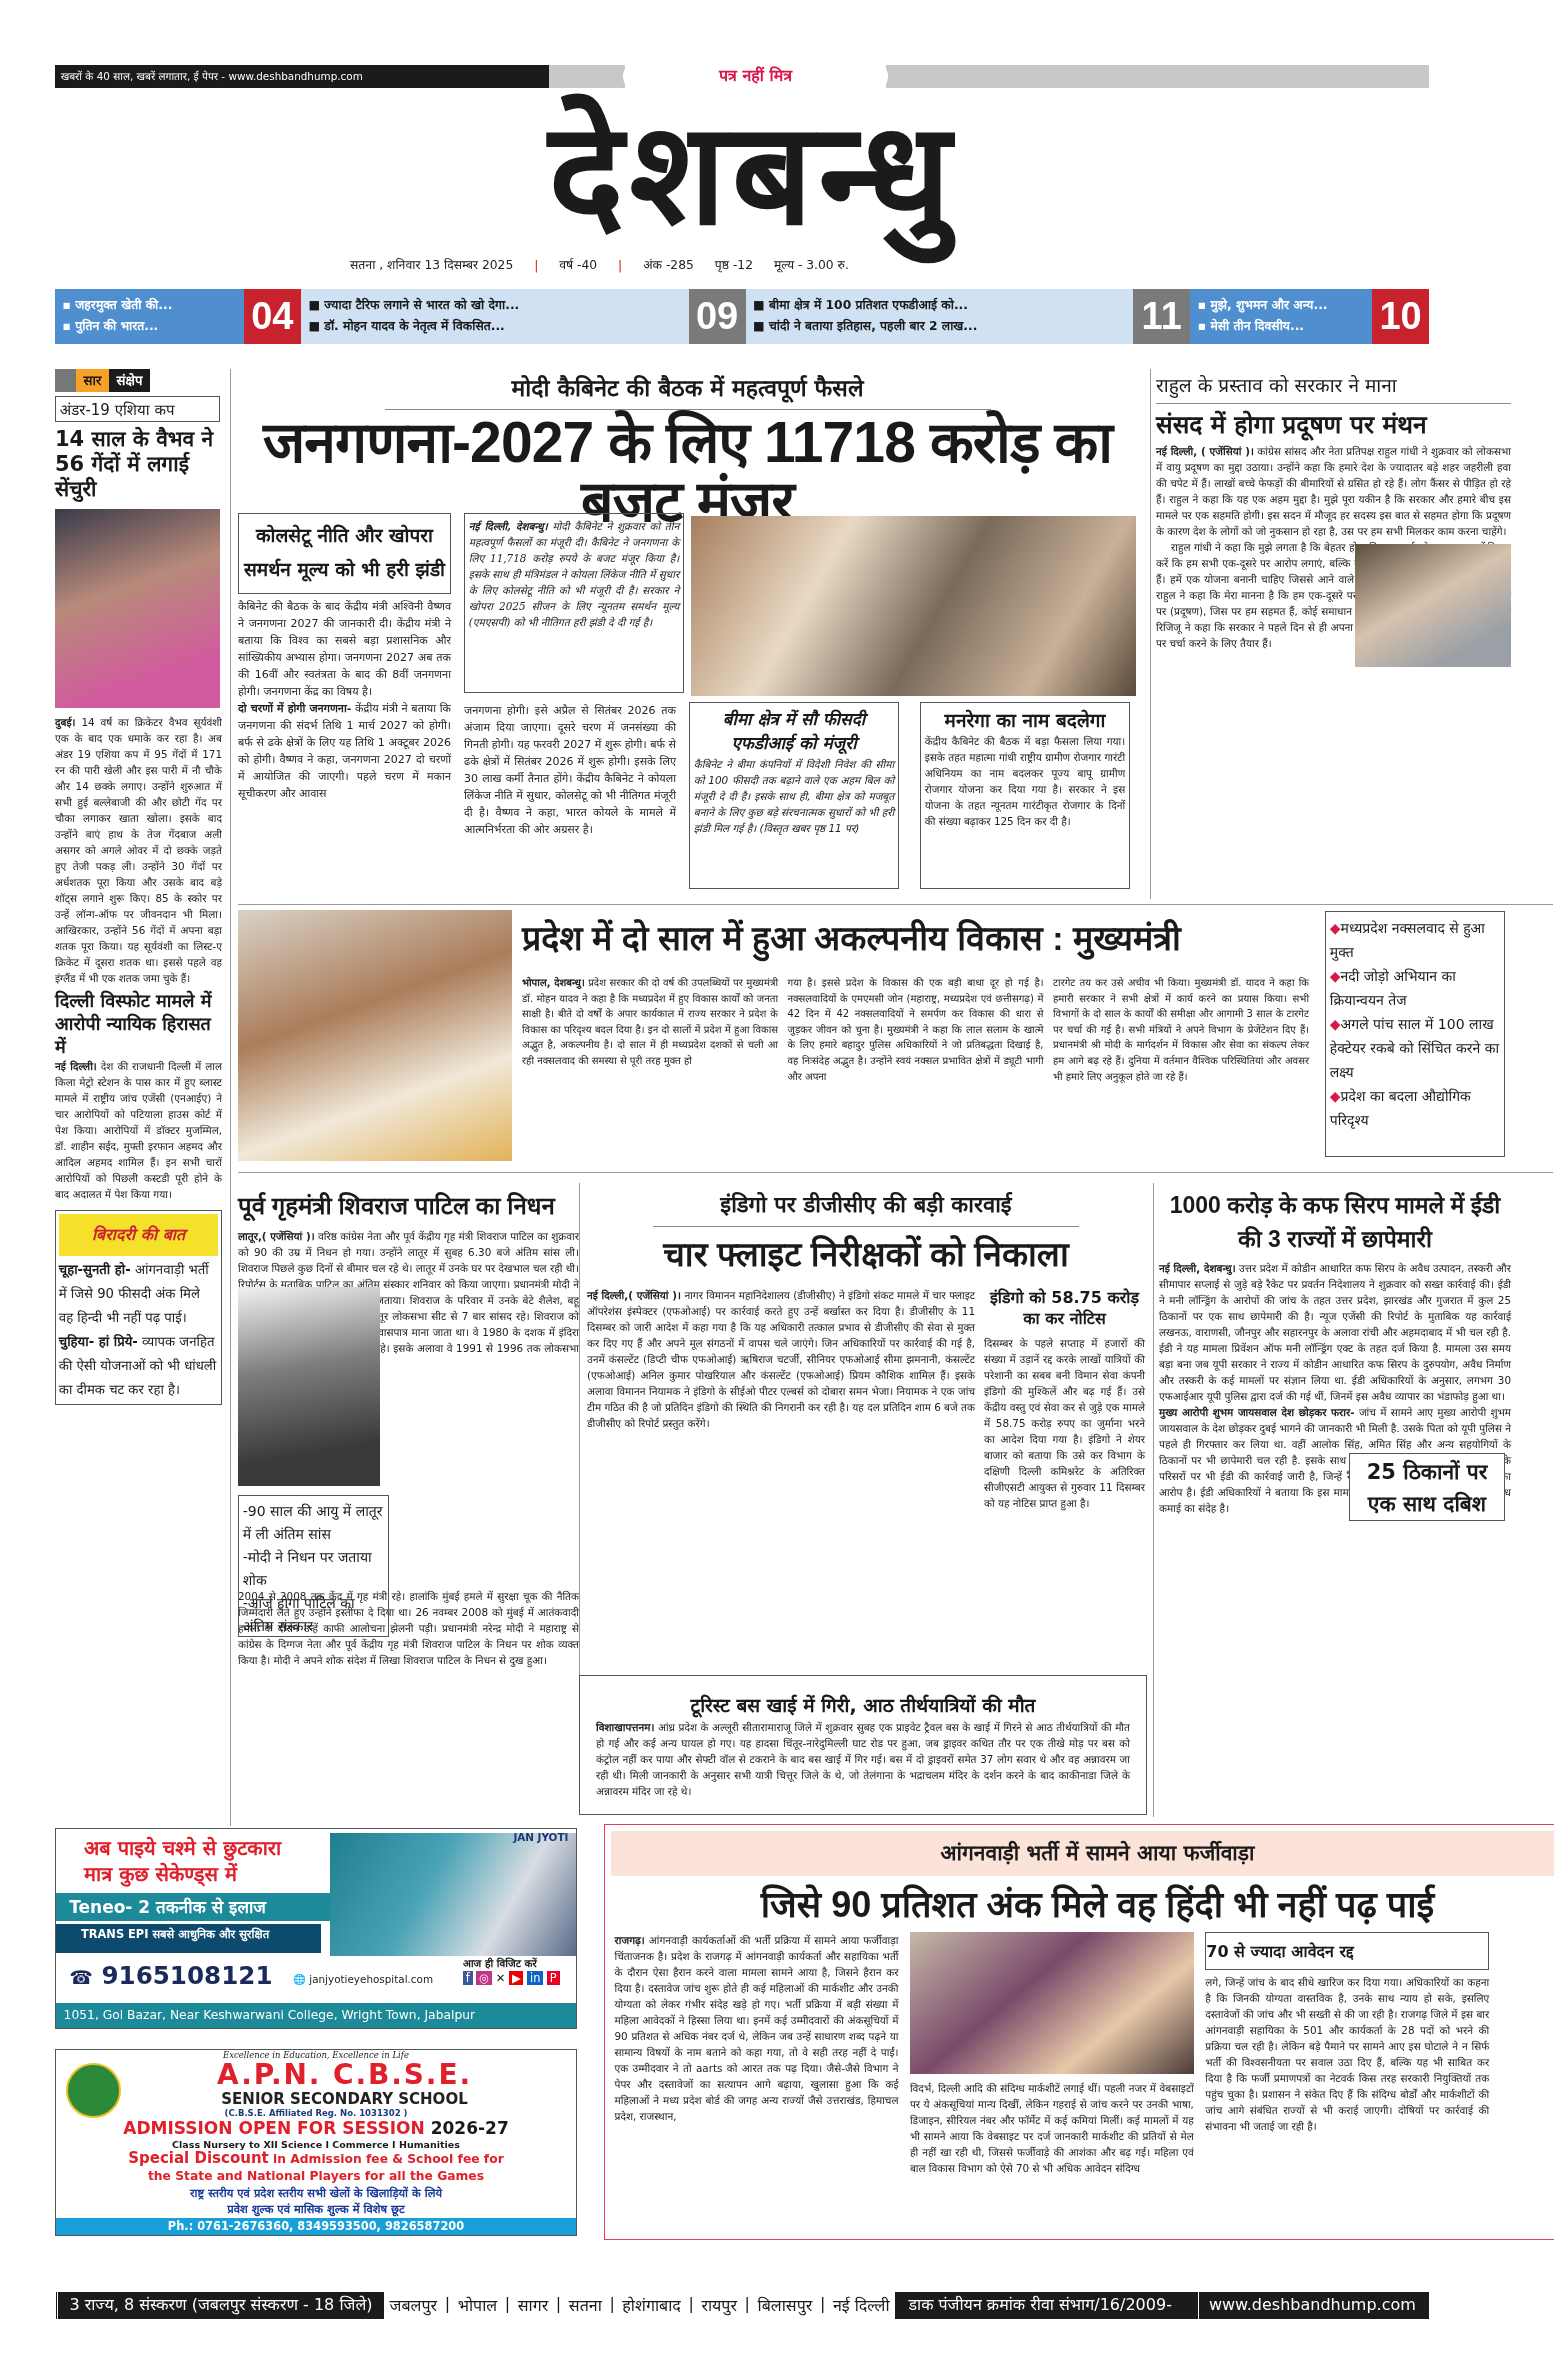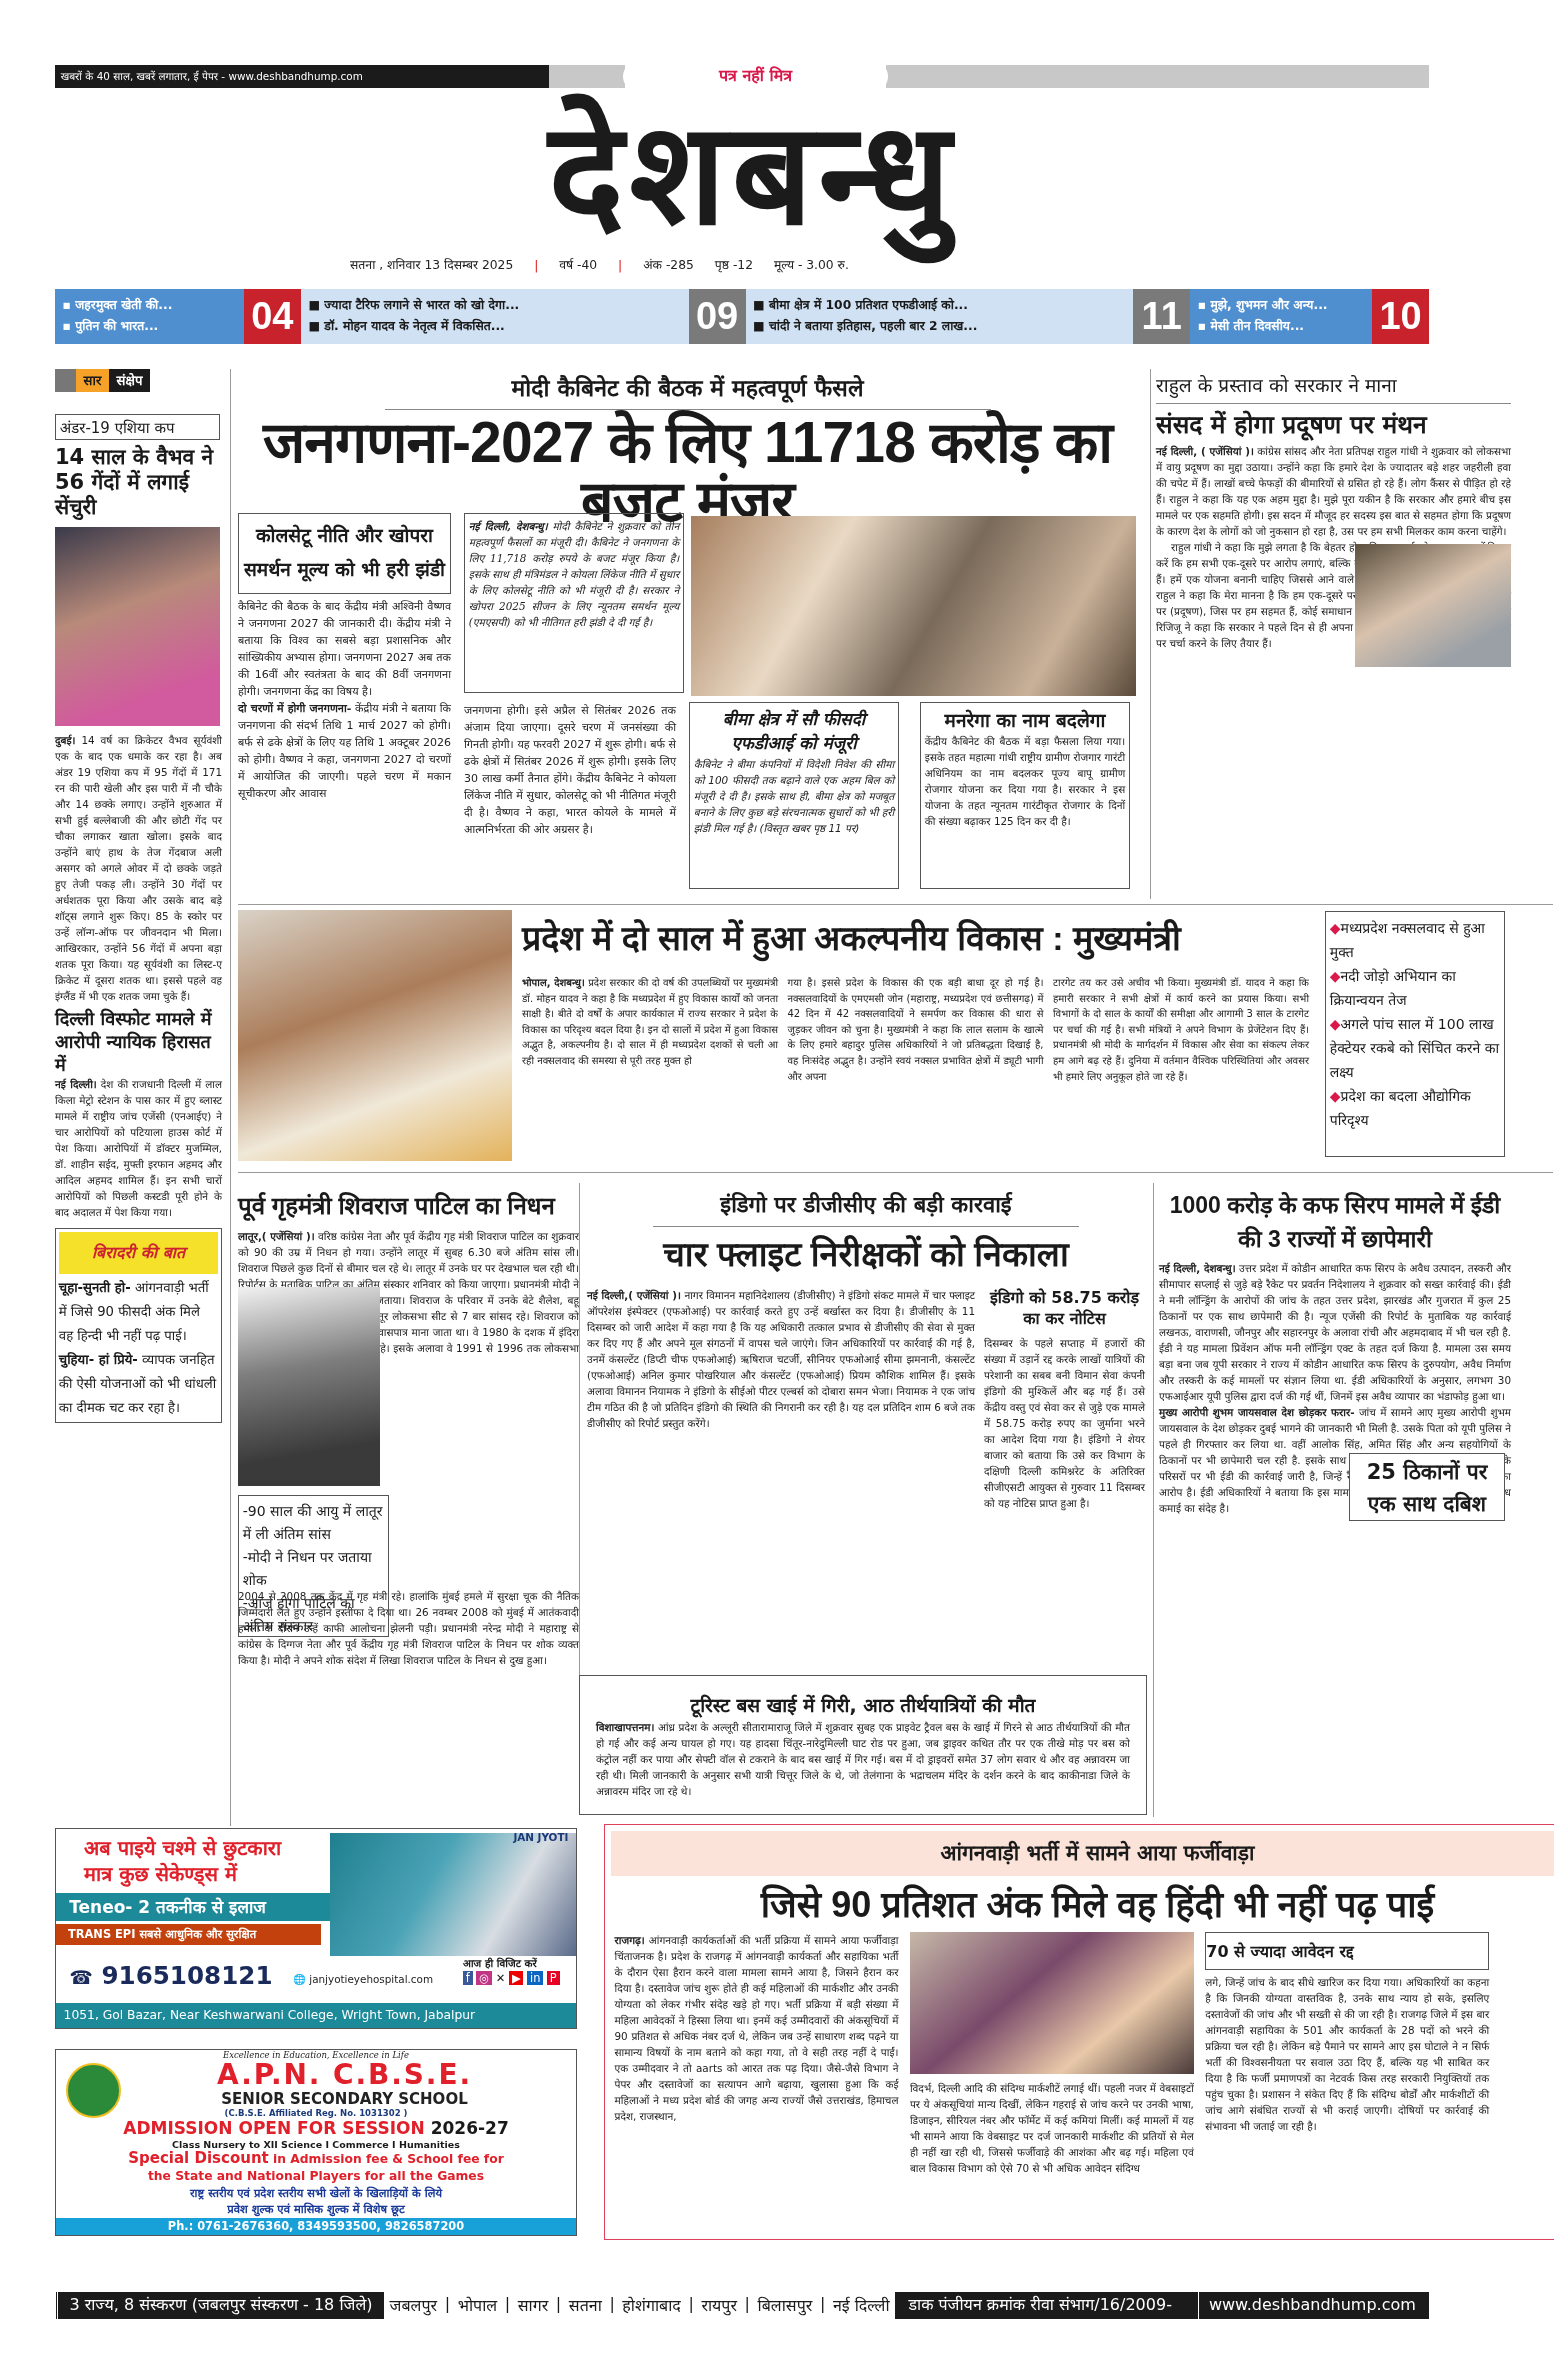--- a/index.html
+++ b/index.html
@@ -69,21 +69,21 @@
   </div>
   <div class="num" style="background:#7a7a7a">11</div>
   <div class="tz" style="width:182px;background:#4f8fcf">
     <span class="b">▪ <span>मुझे, शुभमन और अन्य...</span></span>
     <span class="b">▪ <span>मेसी तीन दिवसीय...</span></span>
   </div>
   <div class="num" style="background:#c8232c">10</div>
 </div>
 
 <div class="abs sidebar" style="left:55px;top:369px;width:176px;height:1457px">
-  <div style="display:flex;height:23px;margin-bottom:22px">
+  <div style="display:flex;height:23px;margin-bottom:4px">
     <div style="width:21px;background:#777"></div>
     <div style="background:#f6a228;color:#1a1a1a;padding:0 7.6px;font-weight:bold;font-size:13.2px;line-height:23px">सार</div>
     <div style="background:#1b1b1b;color:#fff;padding:0 7.6px;font-weight:bold;font-size:13.2px;line-height:23px">संक्षेप</div>
   </div>
   <div class="box" style="width:165px;padding:1.9px 3.8px;font-size:15px;margin-bottom:5.7px">अंडर-19 एशिया कप</div>
   <div style="font-size:21px;font-weight:bold;line-height:24.6px;width:165px;margin-bottom:7.6px">14 साल के वैभव ने 56 गेंदों में लगाई सेंचुरी</div>
   <div class="photo" style="width:165px;height:199px;background:linear-gradient(160deg,#3a3a4a,#b88a7a 40%,#d25a9e 80%);margin-bottom:5.7px"></div>
   <p style="width:167px;font-size:10.4px;line-height:16px"><b>दुबई।</b> <span>14 वर्ष का क्रिकेटर वैभव सूर्यवंशी एक के बाद एक धमाके कर रहा है। अब अंडर 19 एशिया कप में 95 गेंदों में 171 रन की पारी खेली और इस पारी में नौ चौके और 14 छक्के लगाए। उन्होंने शुरुआत में सभी हुई बल्लेबाजी की और छोटी गेंद पर चौका लगाकर खाता खोला। इसके बाद उन्होंने बाएं हाथ के तेज गेंदबाज अली असगर को अगले ओवर में दो छक्के जड़ते हुए तेजी पकड़ ली। उन्होंने 30 गेंदों पर अर्धशतक पूरा किया और उसके बाद बड़े शॉट्स लगाने शुरू किए। 85 के स्कोर पर उन्हें लॉन्ग-ऑफ पर जीवनदान भी मिला। आखिरकार, उन्होंने 56 गेंदों में अपना बड़ा शतक पूरा किया। यह सूर्यवंशी का लिस्ट-ए क्रिकेट में दूसरा शतक था। इससे पहले वह इंग्लैंड में भी एक शतक जमा चुके हैं।</span></p>
   <div style="font-size:18px;font-weight:bold;line-height:23px;width:167px;margin-top:3.8px">दिल्ली विस्फोट मामले में आरोपी न्यायिक हिरासत में</div>
   <p style="width:167px;font-size:10.4px;line-height:16px"><b>नई दिल्ली।</b> <span>देश की राजधानी दिल्ली में लाल किला मेट्रो स्टेशन के पास कार में हुए ब्लास्ट मामले में राष्ट्रीय जांच एजेंसी (एनआईए) ने चार आरोपियों को पटियाला हाउस कोर्ट में पेश किया। आरोपियों में डॉक्टर मुजम्मिल, डॉ. शाहीन सईद, मुफ्ती इरफान अहमद और आदिल अहमद शामिल हैं। इन सभी चारों आरोपियों को पिछली कस्टडी पूरी होने के बाद अदालत में पेश किया गया।</span></p>
@@ -191,21 +191,21 @@
   <p style="font-size:10.4px;line-height:16px;margin-top:3.8px"><b>नई दिल्ली, देशबन्धु।</b> <span>उत्तर प्रदेश में कोडीन आधारित कफ सिरप के अवैध उत्पादन, तस्करी और सीमापार सप्लाई से जुड़े बड़े रैकेट पर प्रवर्तन निदेशालय ने शुक्रवार को सख्त कार्रवाई की। ईडी ने मनी लॉन्ड्रिंग के आरोपों की जांच के तहत उत्तर प्रदेश, झारखंड और गुजरात में कुल 25 ठिकानों पर एक साथ छापेमारी की है। न्यूज एजेंसी की रिपोर्ट के मुताबिक यह कार्रवाई लखनऊ, वाराणसी, जौनपुर और सहारनपुर के अलावा रांची और अहमदाबाद में भी चल रही है. ईडी ने यह मामला प्रिवेंशन ऑफ मनी लॉन्ड्रिंग एक्ट के तहत दर्ज किया है. मामला उस समय बड़ा बना जब यूपी सरकार ने राज्य में कोडीन आधारित कफ सिरप के दुरुपयोग, अवैध निर्माण और तस्करी के कई मामलों पर संज्ञान लिया था. ईडी अधिकारियों के अनुसार, लगभग 30 एफआईआर यूपी पुलिस द्वारा दर्ज की गई थीं, जिनमें इस अवैध व्यापार का भंडाफोड़ हुआ था।</span></p>
   <p style="font-size:10.4px;line-height:16px"><b>मुख्य आरोपी शुभम जायसवाल देश छोड़कर फरार-</b> <span>जांच में सामने आए मुख्य आरोपी शुभम जायसवाल के देश छोड़कर दुबई भागने की जानकारी भी मिली है. उसके पिता को यूपी पुलिस ने पहले ही गिरफ्तार कर लिया था. वहीं आलोक सिंह, अमित सिंह और अन्य सहयोगियों के ठिकानों पर भी छापेमारी चल रही है. इसके साथ ही एक चार्टर्ड अकाउंटेंट विष्णु अग्रवाल के परिसरों पर भी ईडी की कार्रवाई जारी है, जिन्हें रैकेट के वित्तीय लेनदेन में शामिल होने का आरोप है। ईडी अधिकारियों ने बताया कि इस मामले में करीब 1,000 करोड़ रुपये की अवैध कमाई का संदेह है।</span></p>
 </div>
 <div class="abs box" style="left:1349px;top:1453px;width:156px;height:68px;background:#fff;text-align:center;font-size:21px;font-weight:bold;line-height:32px;padding:1.9px">25 ठिकानों पर एक साथ दबिश</div>
 
 <div class="abs box" style="left:55px;top:1828px;width:522px;height:201px;background:#fff;overflow:hidden">
   <div style="position:absolute;left:274px;top:3.8px;width:246px;height:123px;background:linear-gradient(120deg,#1f7f8f,#4aa3b6 40%,#d8dde2 70%,#5a6a8a)"></div>
   <div style="position:absolute;right:7.6px;top:1.9px;font-size:10.4px;font-weight:bold;color:#1a3a7a">JAN JYOTI</div>
   <div style="position:absolute;left:28px;top:5.7px;font-size:20px;font-weight:bold;color:#e0202a;line-height:26.5px"><span>अब पाइये चश्मे से छुटकारा</span><br><span>मात्र कुछ सेकेण्ड्स में</span></div>
   <div style="position:absolute;left:0;top:64px;width:274px;height:28px;background:#1d8a9a;color:#fff;font-size:17px;font-weight:bold;line-height:28px;padding-left:13.2px">Teneo- 2 तकनीक से इलाज</div>
-  <div style="position:absolute;left:0;top:95px;width:265px;height:21px;background:#c2410c;color:#fff;font-size:11.4px;font-weight:bold;line-height:21px;padding-left:12px">TRANS EPI सबसे आधुनिक और सुरक्षित</div>
+  <div style="position:absolute;left:0;top:95px;width:265px;height:29px;background:#0c4a6e;color:#fff;font-size:11.4px;font-weight:bold;line-height:21px;padding-left:25px">TRANS EPI सबसे आधुनिक और सुरक्षित</div>
   <div style="position:absolute;left:13.2px;top:132px;font-size:24.6px;font-weight:900;color:#1a2a5a"><span style="font-size:19px">☎</span> <span>9165108121</span></div>
   <div style="position:absolute;left:237px;top:144px;font-size:10.4px;color:#222"><span>🌐</span> <span>janjyotieyehospital.com</span></div>
   <div style="position:absolute;left:407px;top:127px;font-size:10.4px;font-weight:bold">आज ही विजिट करें</div>
   <div style="position:absolute;left:407px;top:142px;font-size:11.4px;display:flex;gap:3.8px">
     <span style="background:#3b5998;color:#fff;padding:0 2.8px">f</span>
     <span style="background:#c13584;color:#fff;padding:0 2.8px">◎</span>
     <span>✕</span>
     <span style="background:#e00;color:#fff;padding:0 2.8px">▶</span>
     <span style="background:#0a66c2;color:#fff;padding:0 2.8px">in</span>
     <span style="background:#e60023;color:#fff;padding:0 2.8px">P</span>

